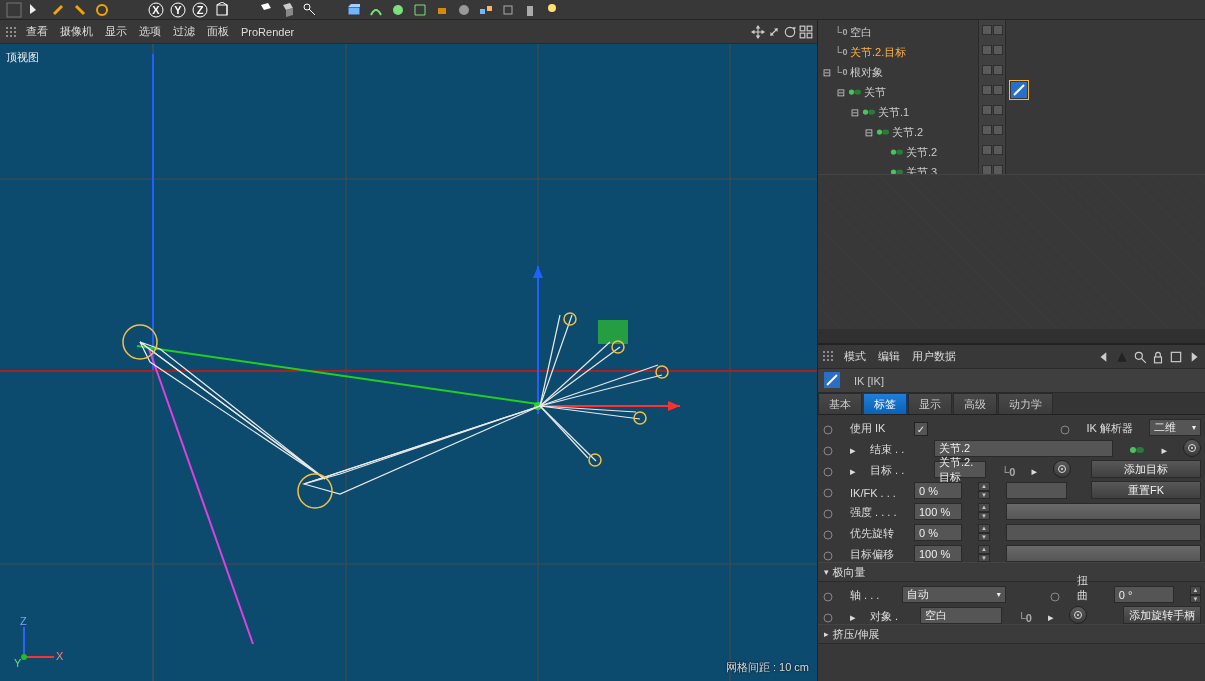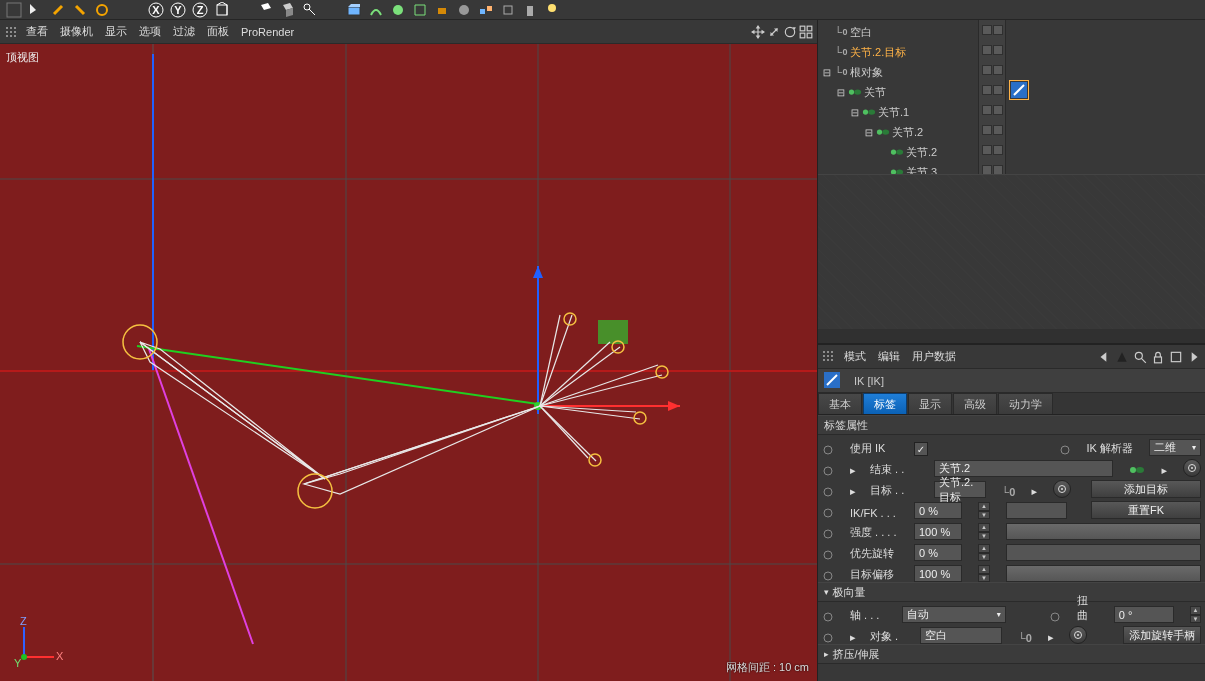--- a/index.html
+++ b/index.html
@@ -15,21 +15,21 @@
 
 
 .viewport-col { width: 825px; display: flex; flex-direction: column; border-right: 1px solid #222; }
 .vp-menu { height: 24px; background: #383838; display: flex; align-items: center; padding: 0 4px; border-bottom: 1px solid #2a2a2a; }
 .vp-menu .dots { width: 14px; height: 14px; margin-right: 8px; display: flex; align-items: center; justify-content: center; }
 .dots svg { width: 12px; height: 12px; }
 .vp-menu span.menu-item { margin-right: 12px; color: #ddd; cursor: pointer; }
 .vp-menu .spacer { flex: 1; }
 .vp-icons-right { display: flex; gap: 2px; }
 .vp-icons-right .ic { width: 14px; height: 14px; display: flex; align-items: center; justify-content: center; }
-.vp-canvas { flex: 1; position: relative; background: #7f1d1d; overflow: hidden; }
+.vp-canvas { flex: 1; position: relative; background: #0c4a6e; overflow: hidden; }
 .vp-label { position: absolute; top: 6px; left: 6px; color: #eee; font-size: 11px; }
 .vp-footer { position: absolute; bottom: 6px; right: 8px; color: #ddd; text-shadow: 0 0 2px #000; }
 .axis-gizmo { position: absolute; bottom: 14px; left: 14px; width: 50px; height: 50px; }
 .grid-lines { position: absolute; inset: 0; }
 .grid-lines line { stroke: #4a4a4a; stroke-width: 1; }
 .grid-lines line.mid { stroke: #555; }
 
 
 .right-col { flex: 1; display: flex; flex-direction: column; background: #383838; }
 
@@ -519,21 +519,20 @@
         <span>IK [IK]</span>
       </div>
       <div class="am-tabs">
         <div class="am-tab">基本</div>
         <div class="am-tab active">标签</div>
         <div class="am-tab">显示</div>
         <div class="am-tab">高级</div>
         <div class="am-tab">动力学</div>
       </div>
       <div class="am-content">
-        <div class="am-section-header">标签属性</div>
 
         <div class="attr-row">
           <span class="radio-o">
               <svg viewBox="0 0 12 12">
                 <circle cx="6" cy="6" r="4" fill="none" stroke="#888"></circle>
               </svg>
             </span>
           <span class="attr-name w1">使用 IK</span>
           <span class="checkbox">✓</span>
           <span style="flex:1"></span>

